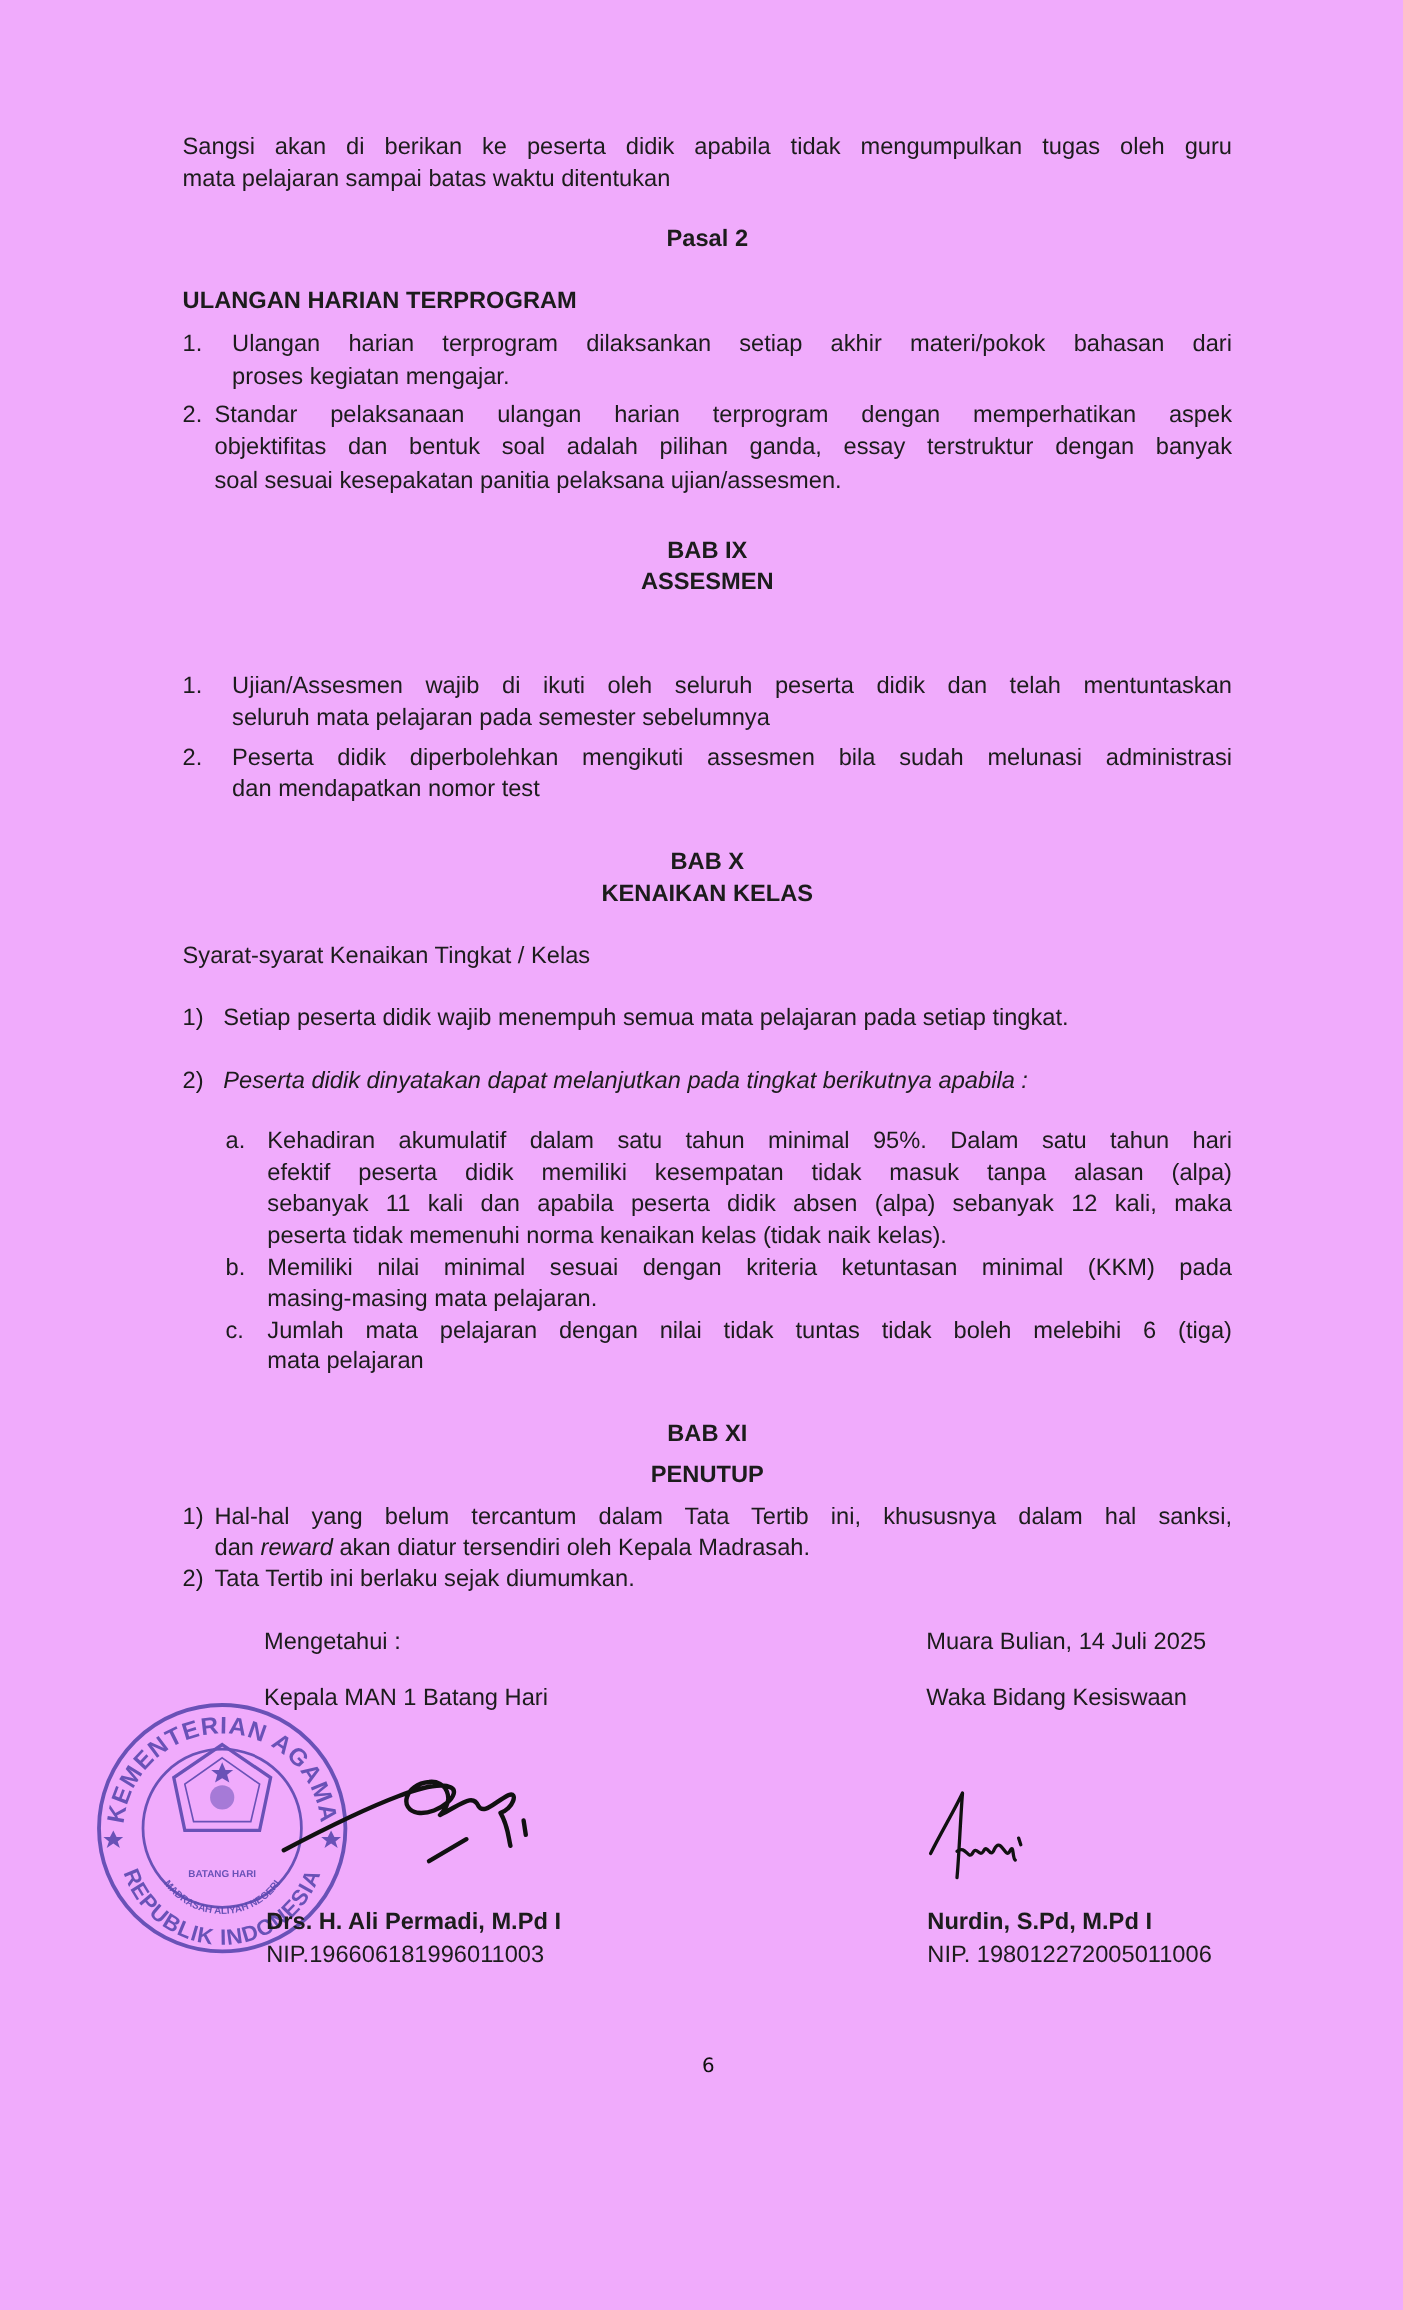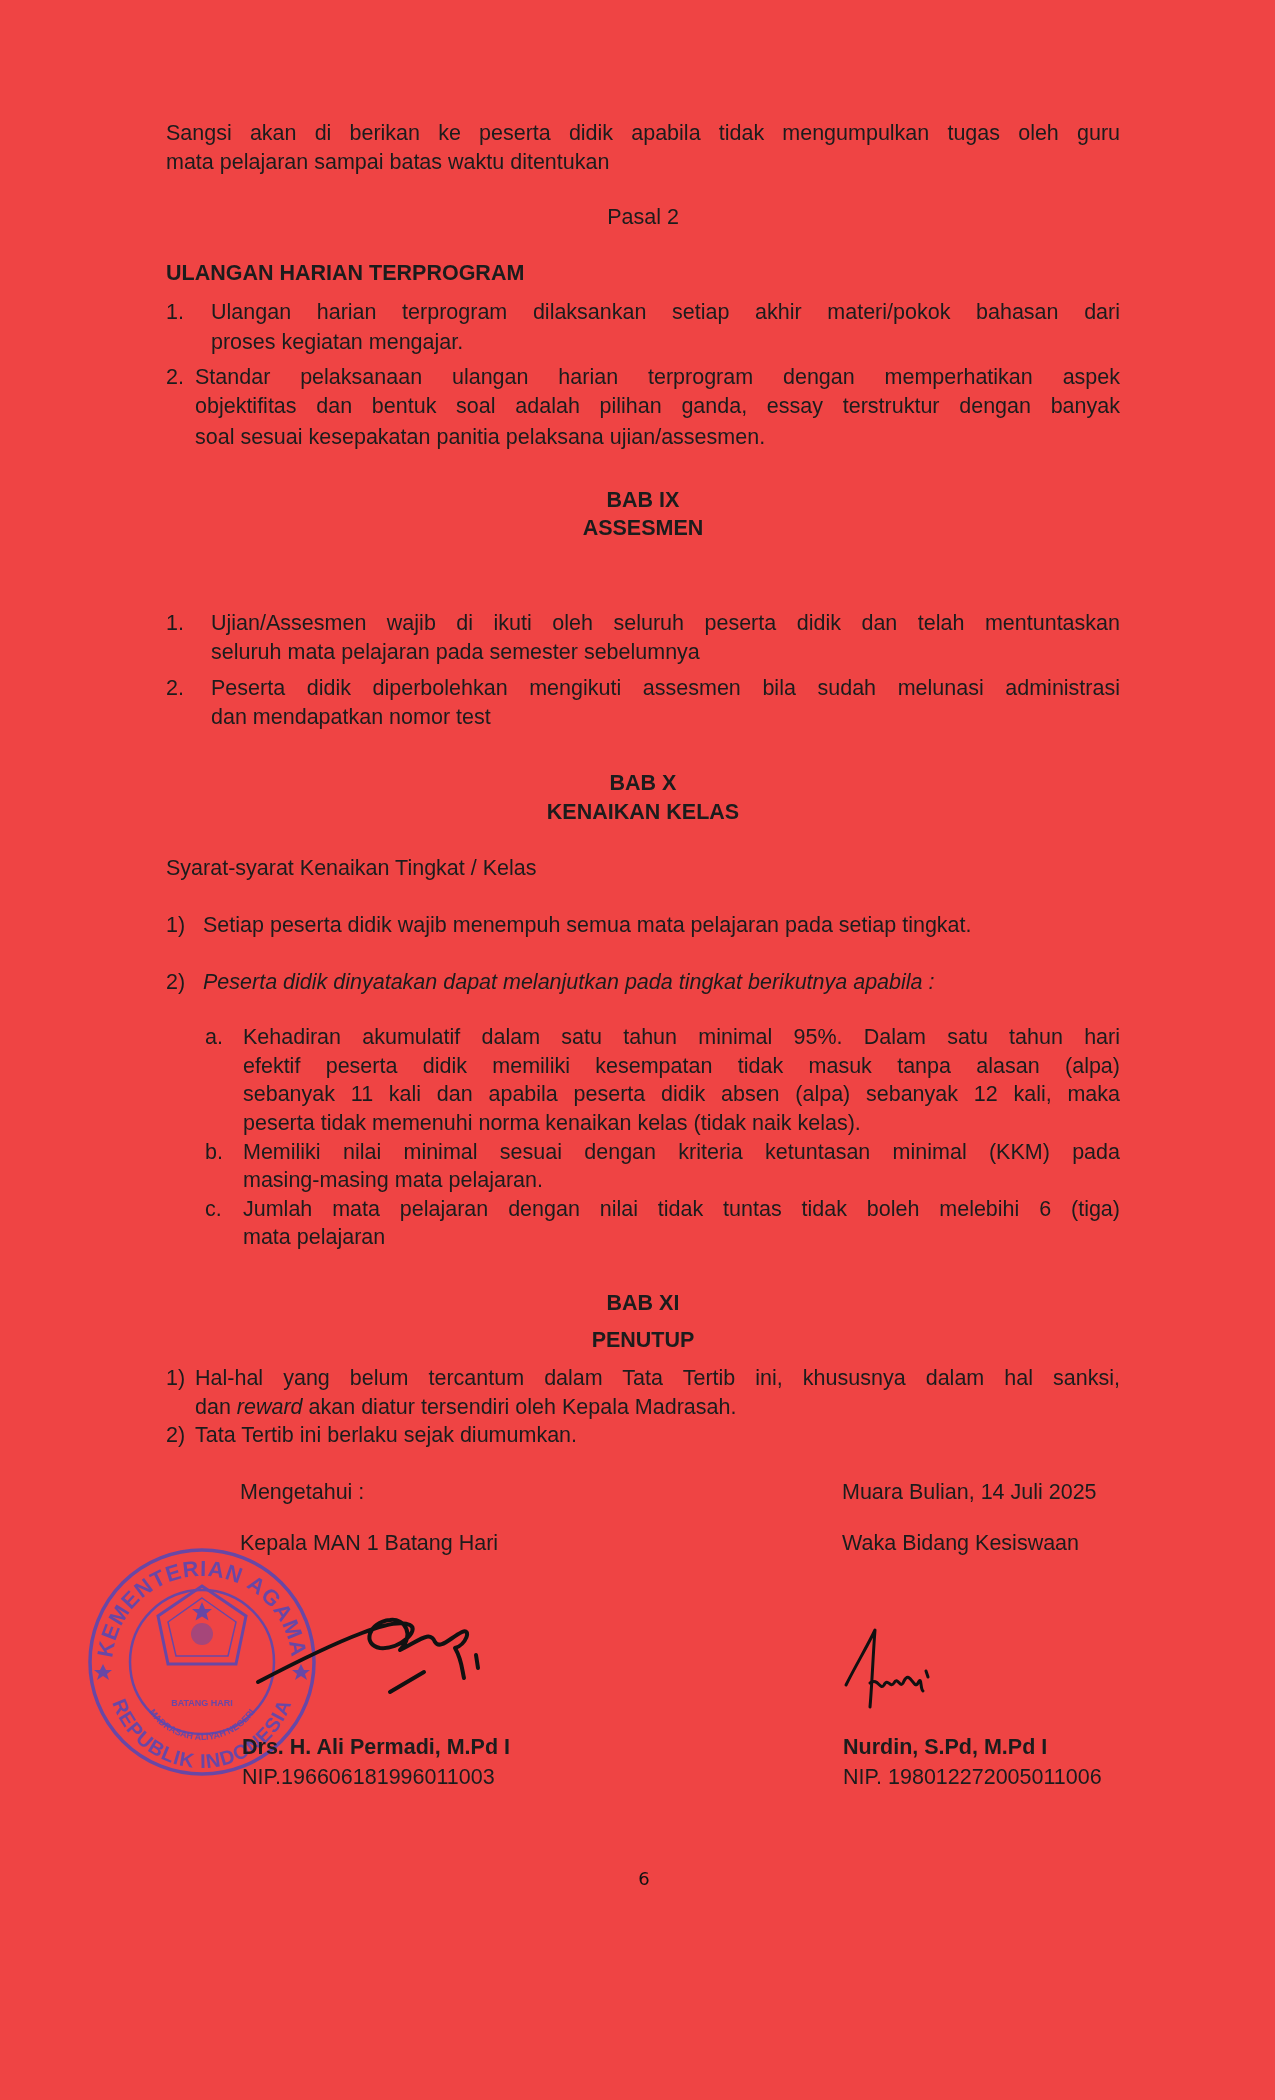--- a/index.html
+++ b/index.html
@@ -1,37 +1,37 @@
 <!DOCTYPE html>
 <html><head>
 <meta charset="utf-8">
 <style>
   html, body { margin: 0; padding: 0; background: #ffffff; }
   body { width: 1275px; height: 2100px; position: relative; overflow: hidden; }
-  .page { position: absolute; left: 0; top: 0; width: 1275px; height: 2100px; background: #ef4444; color: #1c1c1c;
+  .page { position: absolute; left: 0; top: 0; width: 1275px; height: 2100px; background: #f0abfc; color: #1c1c1c;
           font-family: "Liberation Sans", sans-serif; font-size: 21.5px; }
   .ln { position: absolute; white-space: nowrap; line-height: 28px; height: 28px; }
   .just { text-align: justify; text-align-last: justify; white-space: normal; overflow: hidden; }
   .ctr { left: 166px; width: 954px; text-align: center; }
   .b { font-weight: bold; }
   .num { position: absolute; line-height: 28px; white-space: nowrap; }
   em { font-style: italic; }
   .pagenum { position: absolute; left: 620px; width: 48px; text-align: center; top: 1868px; font-size: 18px; font-family: "DejaVu Sans", sans-serif; color: #111; }
   .stamp { position: absolute; left: 86px; top: 1546px; width: 232px; height: 232px; }
   .sig { position: absolute; }
 </style>
 </head>
 <body>
 
 <div class="page">
 
   <div class="ln just" style="left:166px; top:119px; width:954px;">Sangsi akan di berikan ke peserta didik apabila tidak mengumpulkan tugas oleh guru</div>
   <div class="ln" style="left:166px; top:148px;">mata pelajaran sampai batas waktu ditentukan</div>
 
-  <div class="ln ctr" style="top:203px;">Pasal 2</div>
+  <div class="ln ctr" style="top:203px;font-weight:bold;">Pasal 2</div>
   <div class="ln b" style="left:166px; top:259px;">ULANGAN  HARIAN TERPROGRAM</div>
 
   <div>
     <span class="num" style="left:166px; top:298px;">1.</span>
     <div class="ln just" style="left:211px; top:298px; width:909px;">Ulangan harian terprogram dilaksankan setiap akhir materi/pokok bahasan dari</div>
     <div class="ln" style="left:211px; top:328px;">proses kegiatan mengajar.</div>
 
     <span class="num" style="left:166px; top:363px;">2.</span>
     <div class="ln just" style="left:195px; top:363px; width:925px;">Standar pelaksanaan ulangan harian terprogram dengan memperhatikan aspek</div>
     <div class="ln just" style="left:195px; top:392px; width:925px;">objektifitas dan bentuk soal adalah pilihan ganda, essay terstruktur dengan banyak</div>

